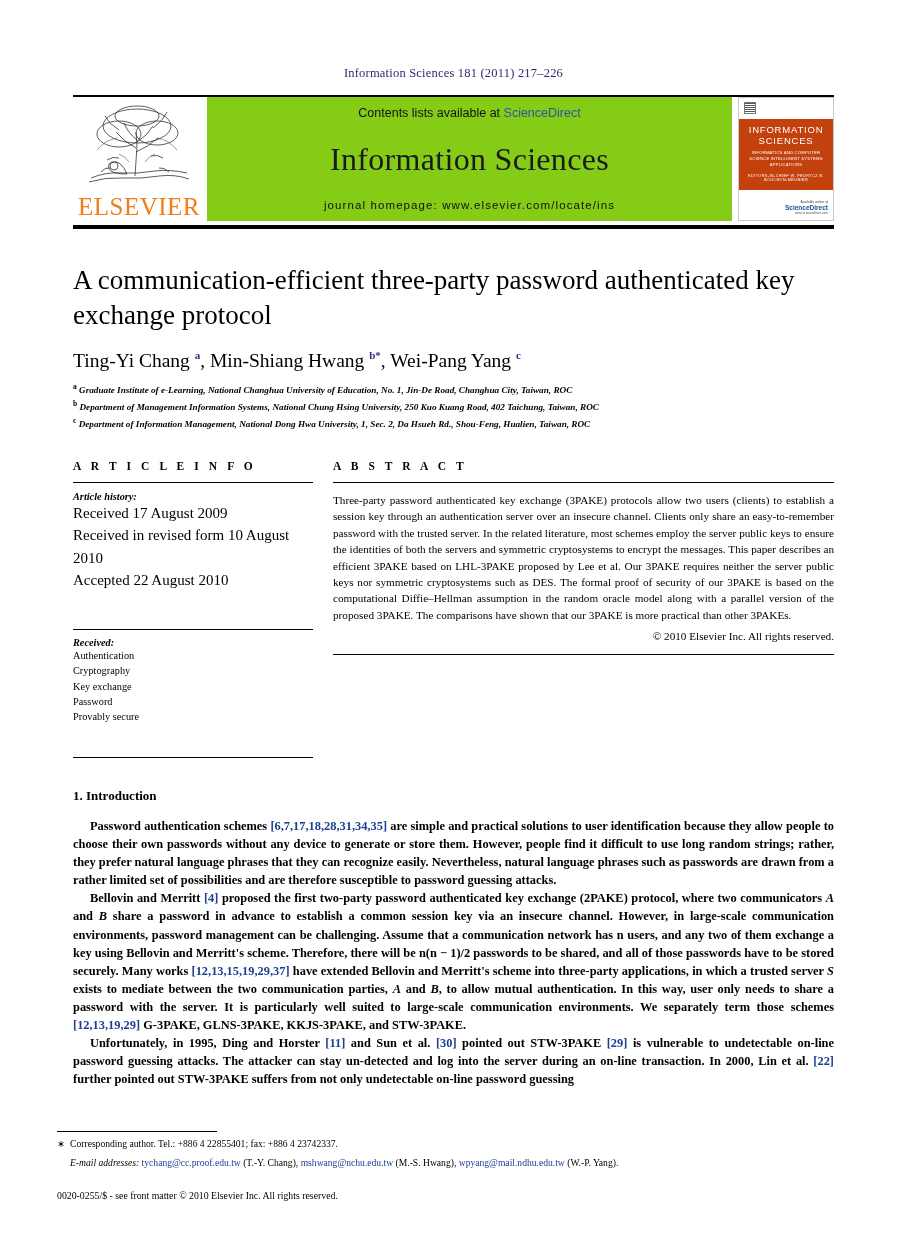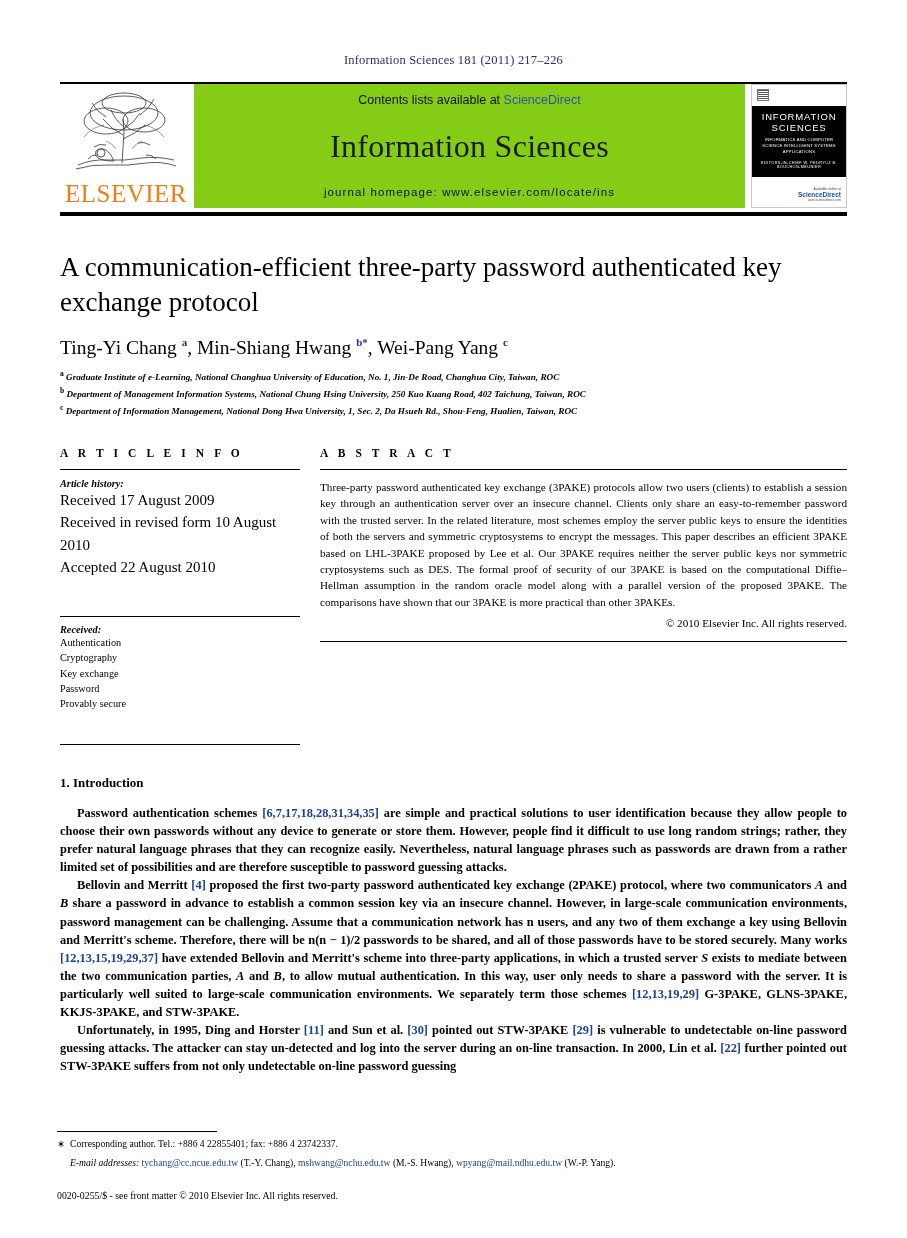--- a/index.html
+++ b/index.html
@@ -5,21 +5,21 @@
   * { box-sizing: border-box; }
   html, body { margin: 0; padding: 0; }
   body {
     width: 907px;
     height: 1238px;
     background: #ffffff;
     font-family: "Liberation Serif", serif;
     color: #000000;
     overflow: hidden;
   }
-  .page { position: relative; width: 907px; height: 1238px; padding: 3px; }
+  .page { position: relative; width: 907px; height: 1238px; padding: 16px; }
 
   
   .runhead {
     text-align: center;
     font-family: "Liberation Serif", serif;
     font-size: 12.5px;
     color: #2b2b6b;
     padding-top: 50px;
     letter-spacing: .2px;
   }
@@ -88,21 +88,21 @@
     overflow: hidden;
   }
   .cover-topicon {
     width: 12px; height: 12px;
     margin: 4px 0 0 5px;
     background:
       repeating-linear-gradient(to bottom, #555 0 1px, #fff 1px 2px);
     border: 1px solid #777;
   }
   .cover-band {
-    background: #000000;
+    background: #c2410c;
     margin-top: 5px;
     padding: 6px 4px 8px 4px;
     text-align: center;
     color: #fff;
   }
   .cover-band .t1 {
     font-family: "Liberation Sans", sans-serif;
     font-size: 9.5px; letter-spacing: .8px; line-height: 1.15;
   }
   .cover-band .t2 {
@@ -350,21 +350,21 @@
     <p class="para"><span>Unfortunately, in 1995, Ding and Horster </span><span class="cite">[11]</span><span> and Sun et al. </span><span class="cite">[30]</span><span> pointed out STW-3PAKE </span><span class="cite">[29]</span><span> is vulnerable to undetectable on-line password guessing attacks. The attacker can stay un-detected and log into the server during an on-line transaction. In 2000, Lin et al. </span><span class="cite">[22]</span><span> further pointed out STW-3PAKE suffers from not only undetectable on-line password guessing</span></p>
   </div>
 
   <div class="footnotes">
     <div class="fn-rule"></div>
     <div class="fn">
       <span class="star">∗</span><span>Corresponding author. Tel.: +886 4 22855401; fax: +886 4 23742337.</span>
     </div>
     <div class="fn">
       <span class="it">E-mail addresses:</span>
-      <span class="mail">tychang@cc.ncue.edu.tw</span>
+      <span class="mail">tychang@cc.proof.edu.tw</span>
       <span>(T.-Y. Chang)</span><span>, </span><span class="mail">mshwang@nchu.edu.tw</span>
       <span>(M.-S. Hwang)</span><span>, </span><span class="mail">wpyang@mail.ndhu.edu.tw</span>
       <span>(W.-P. Yang)</span><span>.</span>
     </div>
     <div class="imprint">
       <div>0020-0255/$ - see front matter © 2010 Elsevier Inc. All rights reserved.</div>
     </div>
   </div>
 
 </div>

